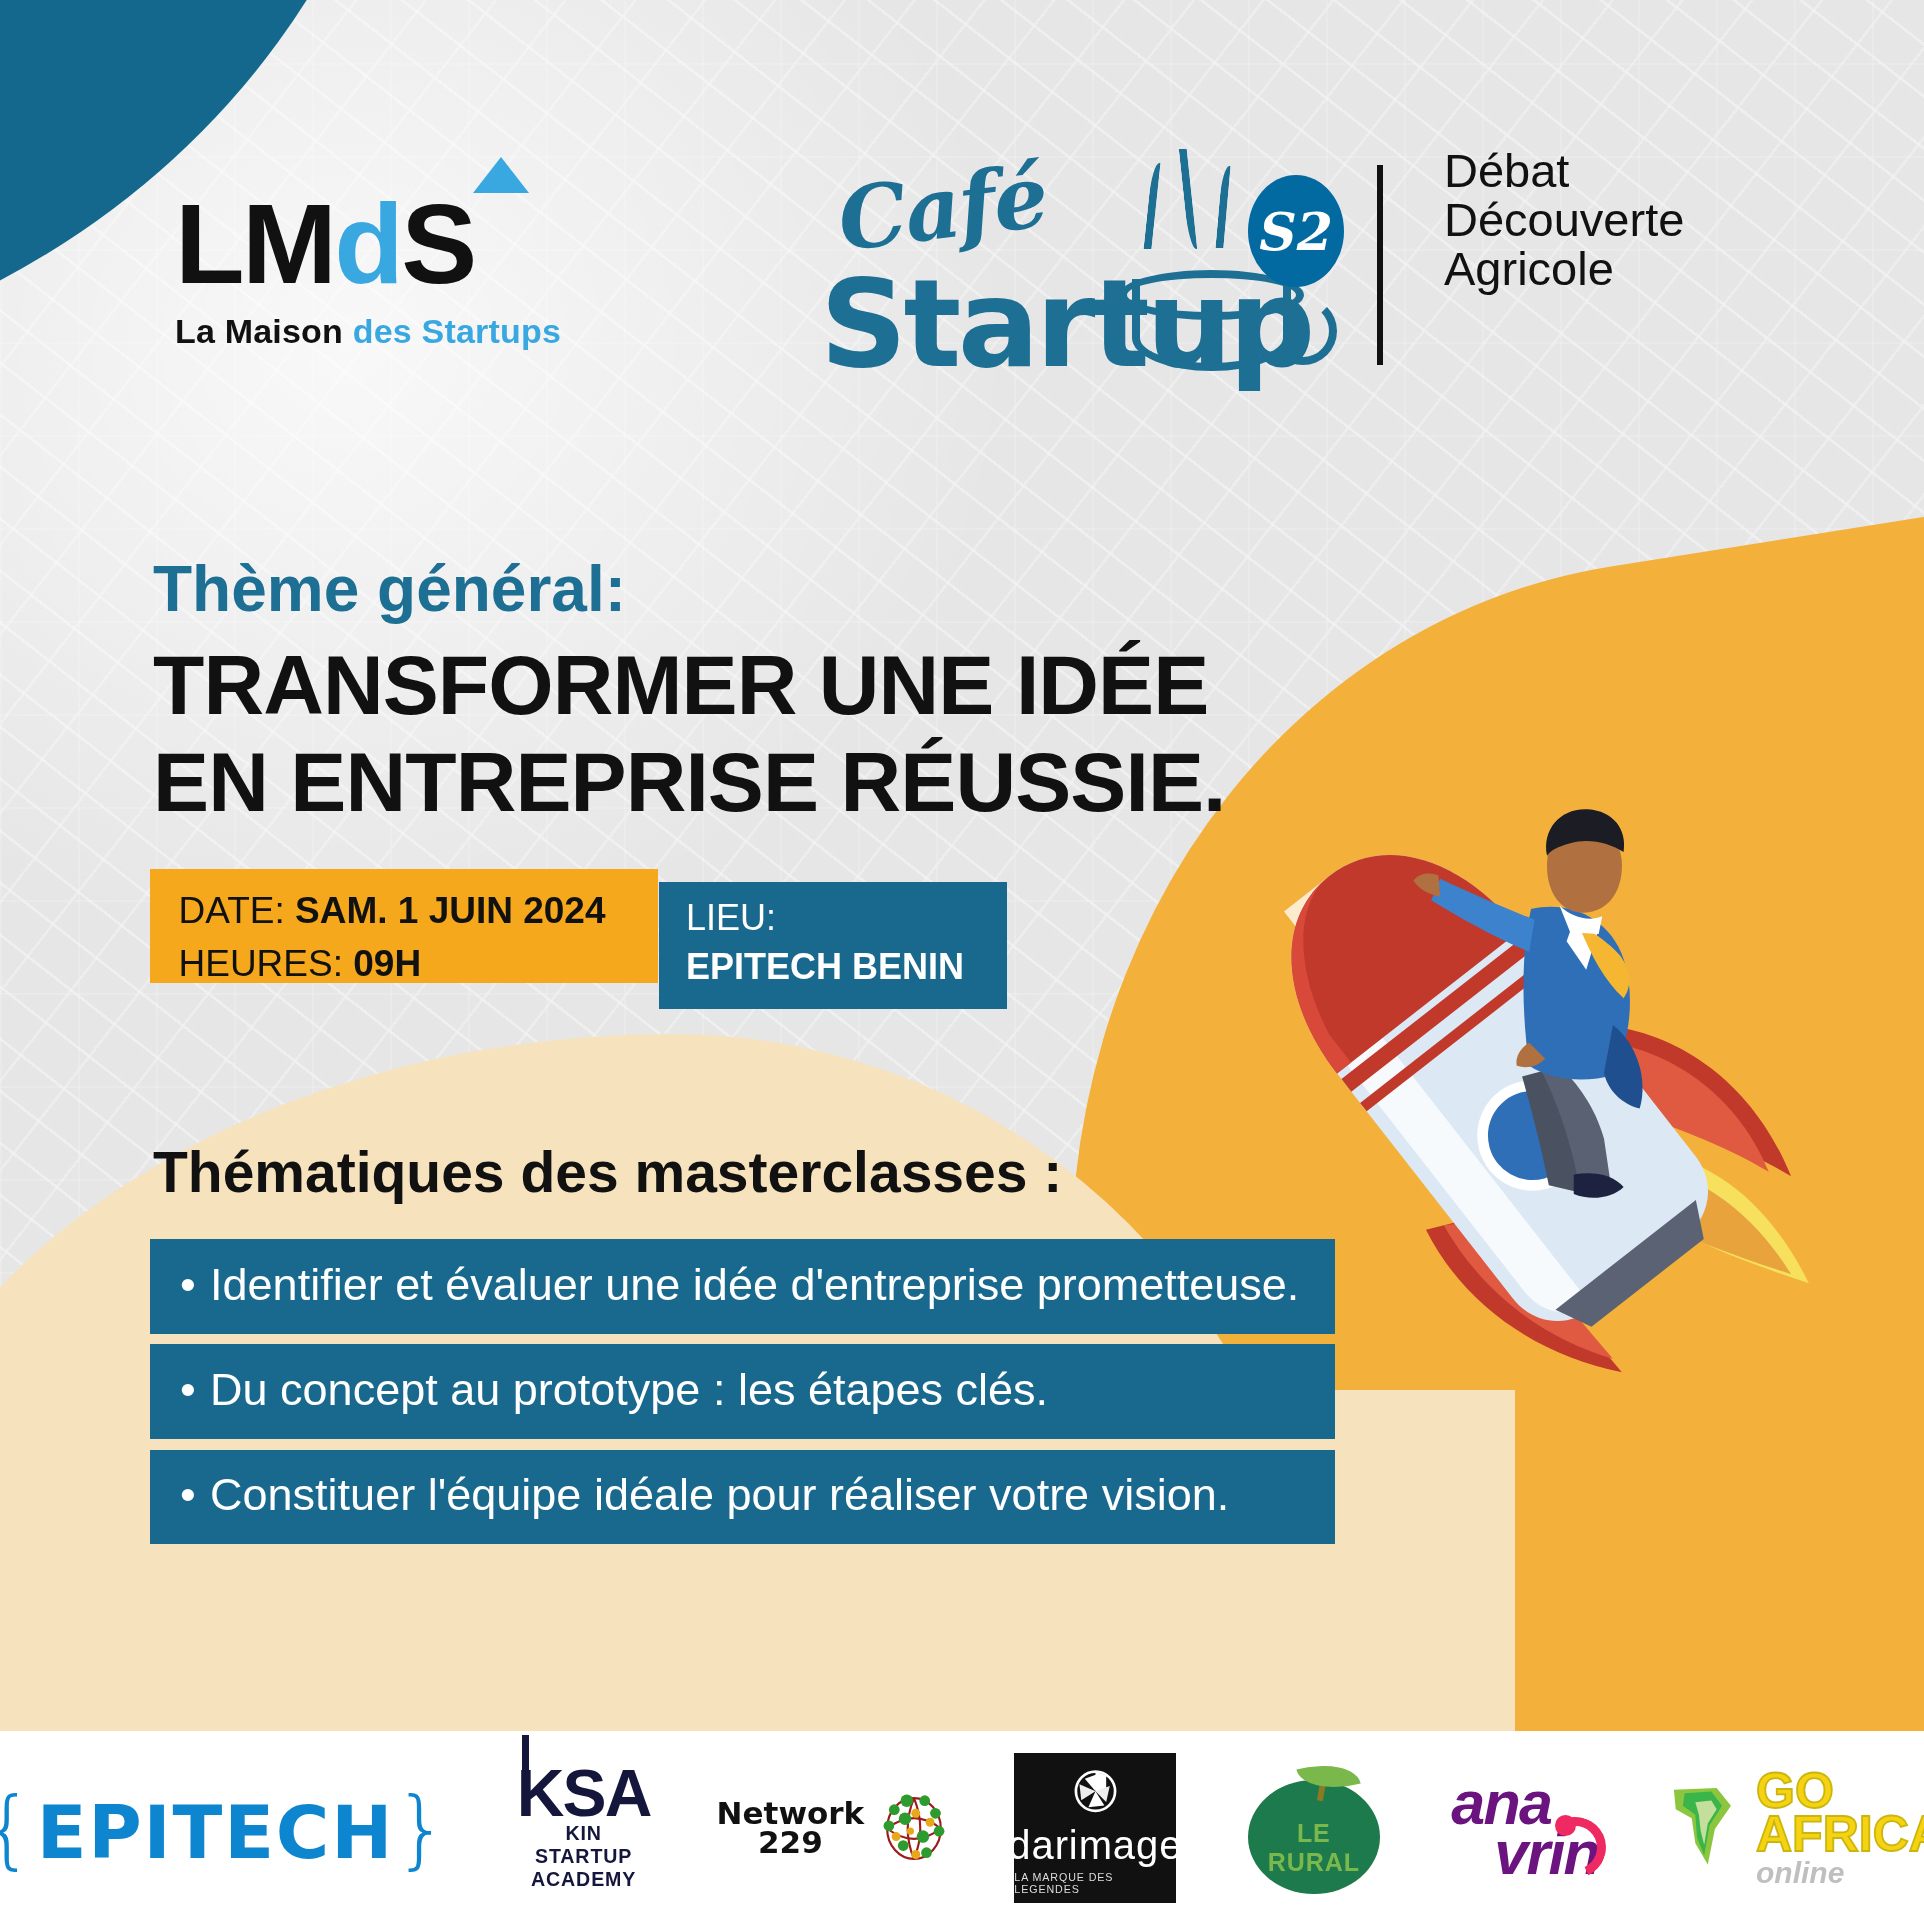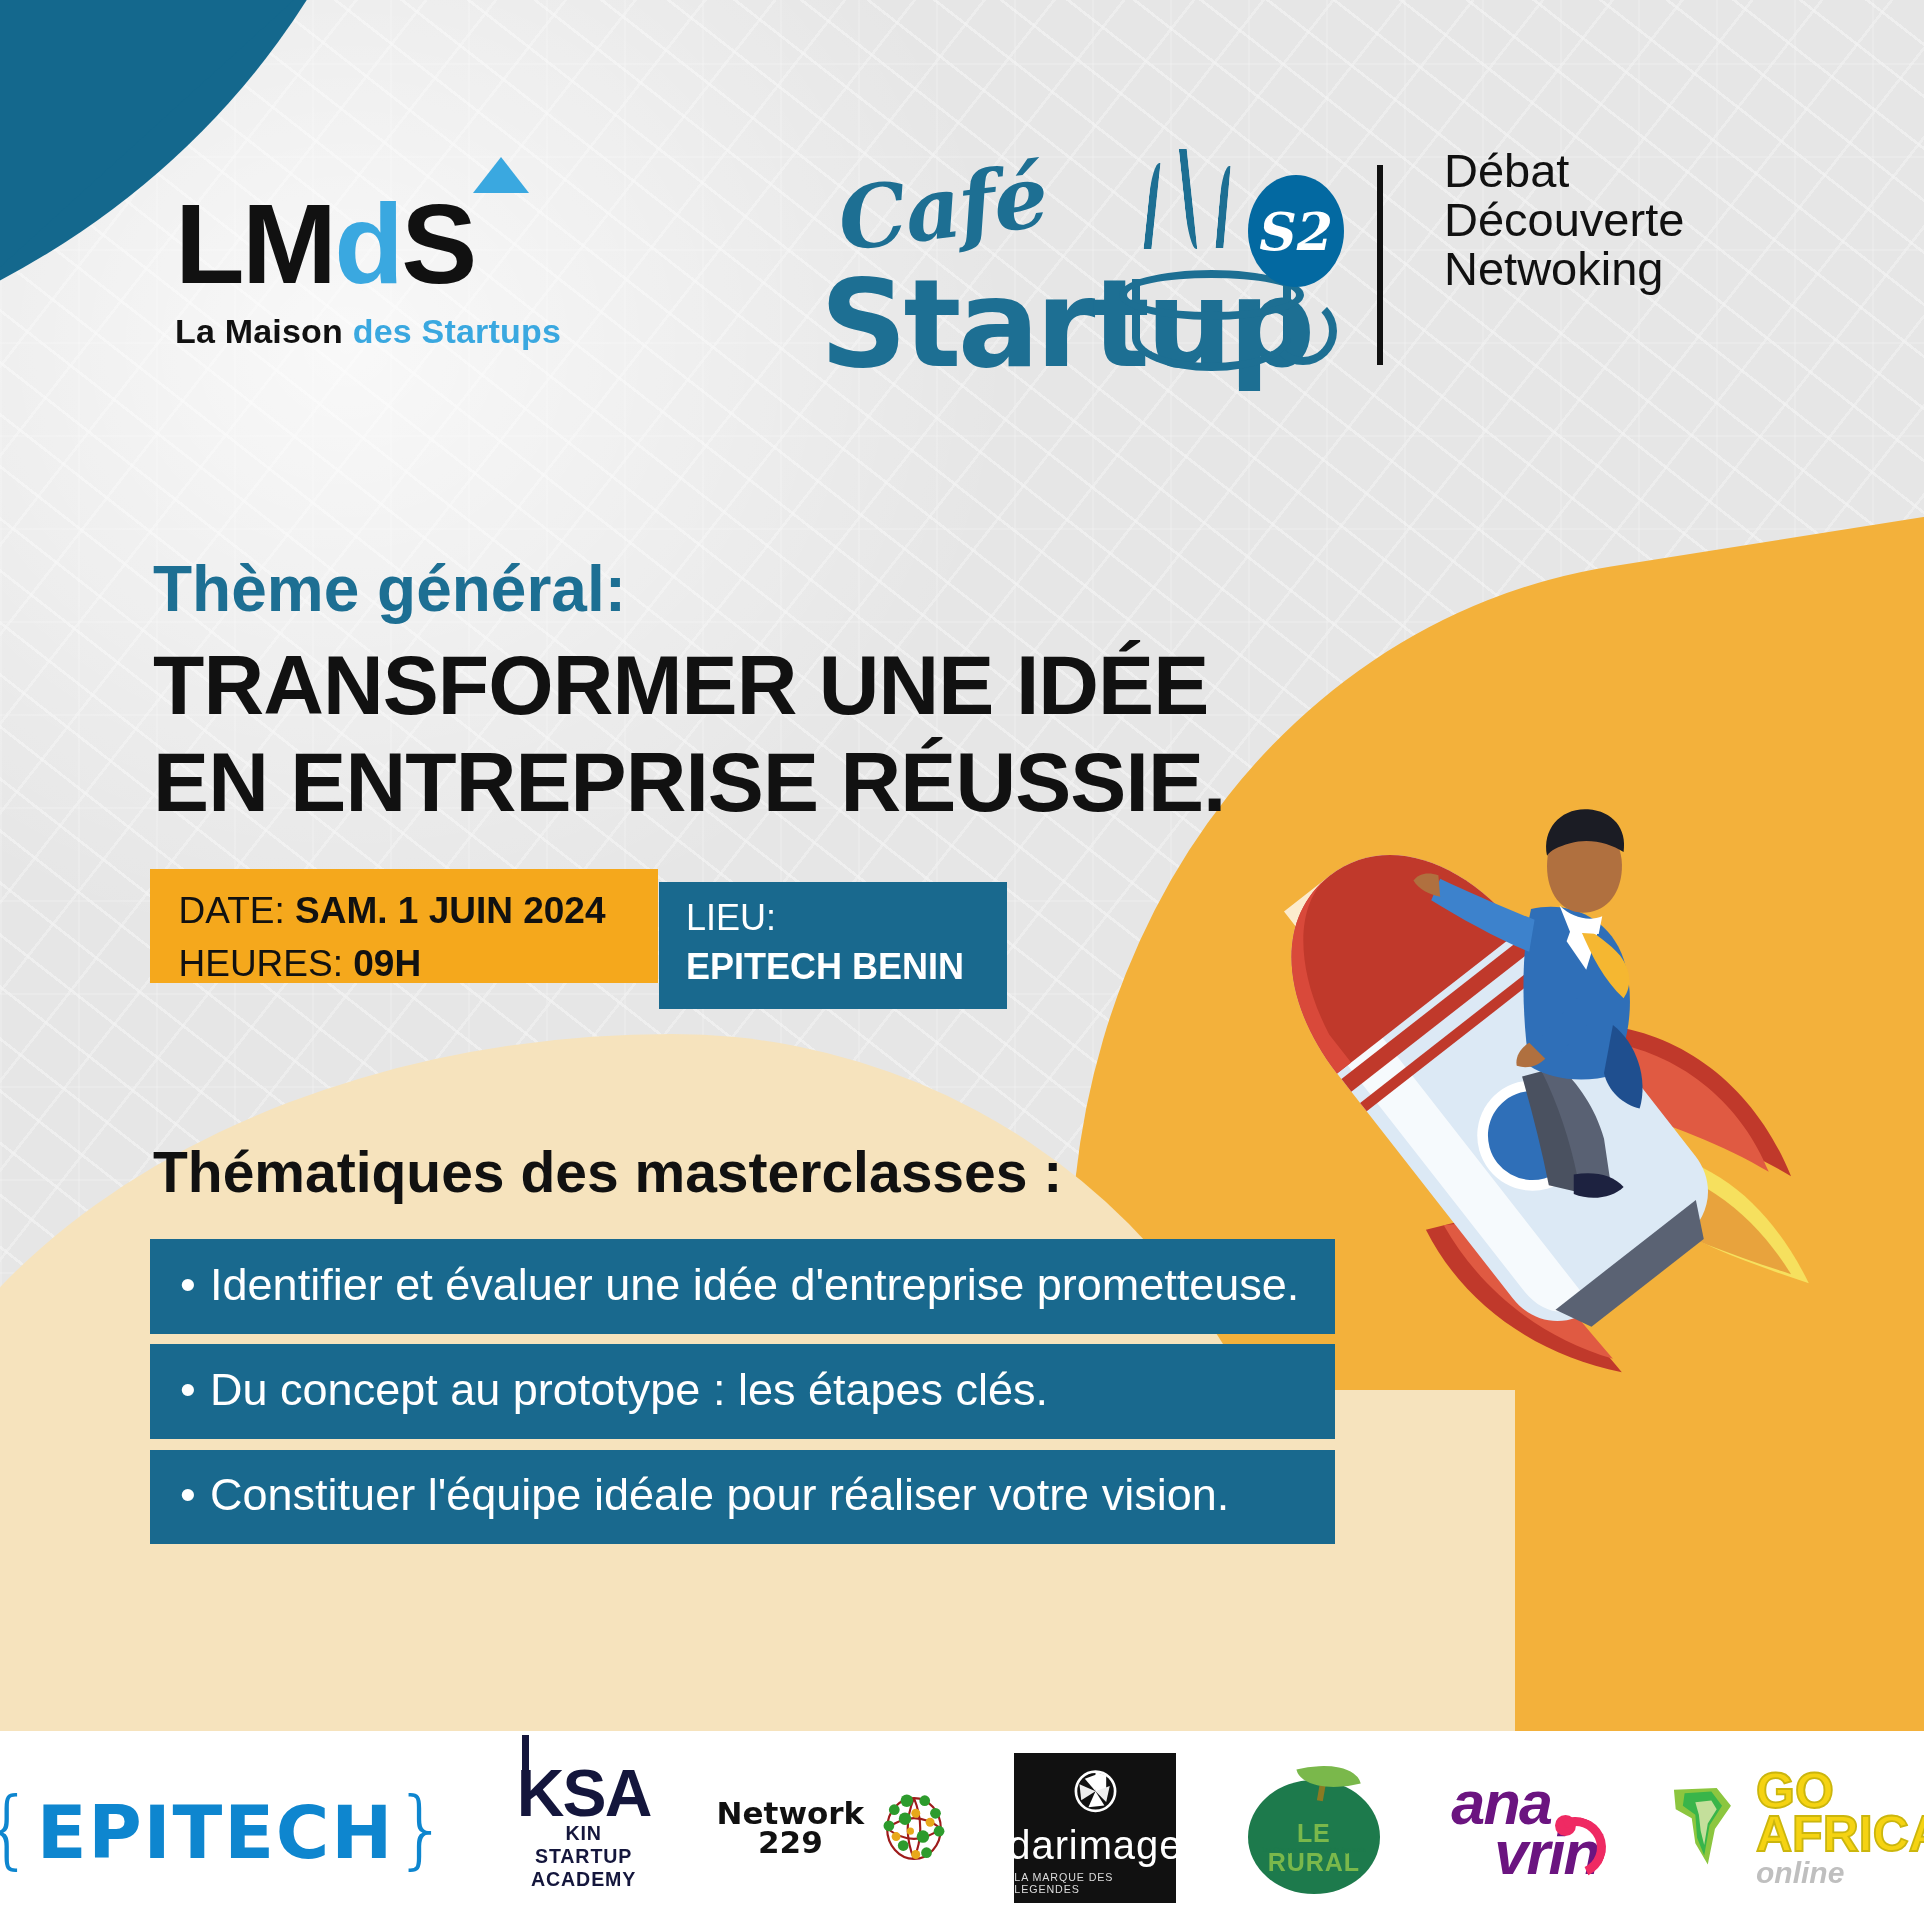--- a/index.html
+++ b/index.html
@@ -183,21 +183,21 @@
       <div class="s2badge">
         <span>S2</span>
       </div>
     </div>
 
     <div class="divider-v"></div>
 
     <div class="tagline">
       <div>Débat</div>
       <div>Découverte</div>
-      <div>Netwoking</div>
+      <div>Agricole</div>
     </div>
   </div>
 
   <div class="theme-label">Thème général:</div>
   <div class="theme-title">
     <div>TRANSFORMER UNE IDÉE</div>
     <div>EN ENTREPRISE RÉUSSIE.</div>
   </div>
 
   <div class="date-box">

